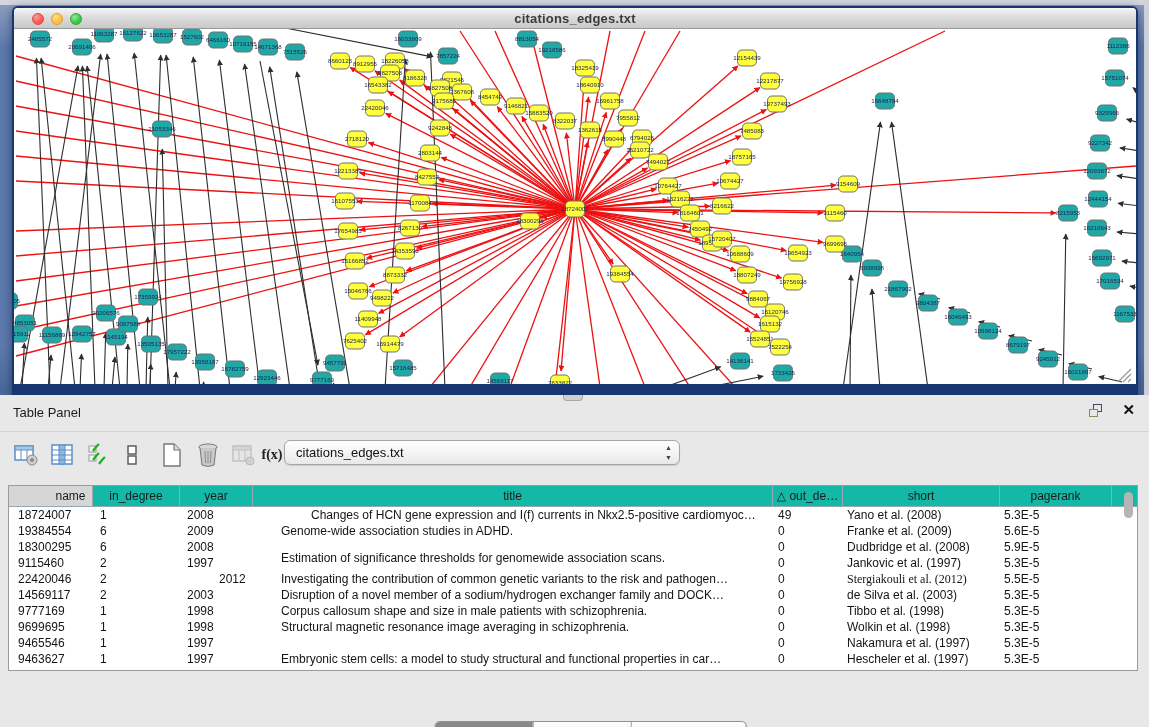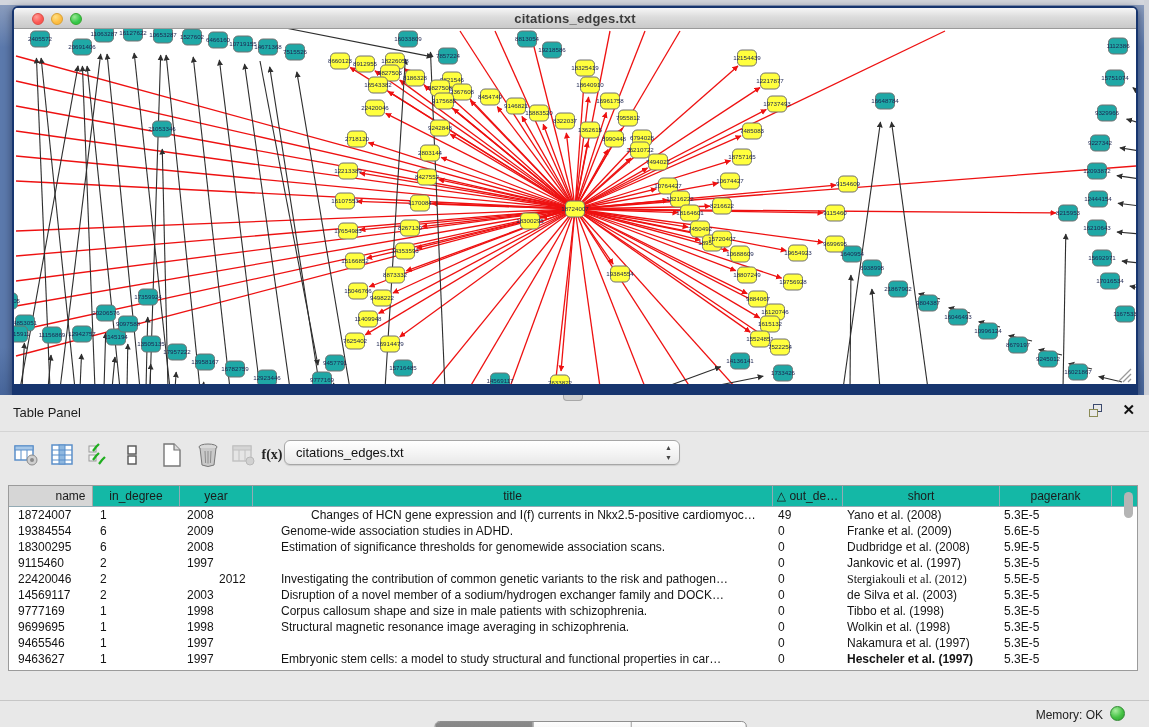--- a/index.html
+++ b/index.html
@@ -882,21 +882,21 @@
           <div class="td" style="left: 178px; width: 64px;">2009</div>
           <div class="td" style="left: 272px; width: 490px;">Genome-wide association studies in ADHD.</div>
           <div class="td" style="left: 769px; width: 63px;">0</div>
           <div class="td" style="left: 838px; width: 151px;">Franke et al. (2009)</div>
           <div class="td" style="left: 995px; width: 106px;">5.6E-5</div>
         </div>
         <div class="trow" style="top: 53px;">
           <div class="td" style="left: 9px; width: 73px;">18300295</div>
           <div class="td" style="left: 91px; width: 78px;">6</div>
           <div class="td" style="left: 178px; width: 64px;">2008</div>
-          <div class="td" style="left: 272px; width: 490px;">Estimation of significance thresholds for genomewide association scans.</div>
+          <div class="td" style="left: 272px; width: 490px; margin-top: 11px;">Estimation of significance thresholds for genomewide association scans.</div>
           <div class="td" style="left: 769px; width: 63px;">0</div>
           <div class="td" style="left: 838px; width: 151px;">Dudbridge et al. (2008)</div>
           <div class="td" style="left: 995px; width: 106px;">5.9E-5</div>
         </div>
         <div class="trow" style="top: 69px;">
           <div class="td" style="left: 9px; width: 73px;">9115460</div>
           <div class="td" style="left: 91px; width: 78px;">2</div>
           <div class="td" style="left: 178px; width: 64px;">1997</div>
           <div class="td" style="left: 769px; width: 63px;">0</div>
           <div class="td" style="left: 838px; width: 151px;">Jankovic et al. (1997)</div>
@@ -945,34 +945,30 @@
           <div class="td" style="left: 769px; width: 63px;">0</div>
           <div class="td" style="left: 838px; width: 151px;">Nakamura et al. (1997)</div>
           <div class="td" style="left: 995px; width: 106px;">5.3E-5</div>
         </div>
         <div class="trow" style="top: 165px;">
           <div class="td" style="left: 9px; width: 73px;">9463627</div>
           <div class="td" style="left: 91px; width: 78px;">1</div>
           <div class="td" style="left: 178px; width: 64px;">1997</div>
           <div class="td" style="left: 272px; width: 490px;">Embryonic stem cells: a model to study structural and functional properties in car…</div>
           <div class="td" style="left: 769px; width: 63px;">0</div>
-          <div class="td" style="left: 838px; width: 151px; font-weight: bold;">Hescheler et al. (1997)</div>
+          <div class="td" style="left: 838px; width: 151px;">Hescheler et al. (1997)</div>
           <div class="td" style="left: 995px; width: 106px;">5.3E-5</div>
         </div>
       </div>
     <div class="vscroll">
       <div class="vthumb"></div>
     </div>
   </div>
 
   <div class="tabs">
     <div class="tabgroup" id="tabgroup">
         <div class="tab selected">Node Table</div>
         <div class="tab">Edge Table</div>
         <div class="tab">Network Table</div>
       </div>
   </div>
 
-  <div class="statusbar">
-    <span class="mem-label">Memory: OK</span>
-    <span class="mem-dot"></span>
-  </div>
 </div>
 
 </body></html>

